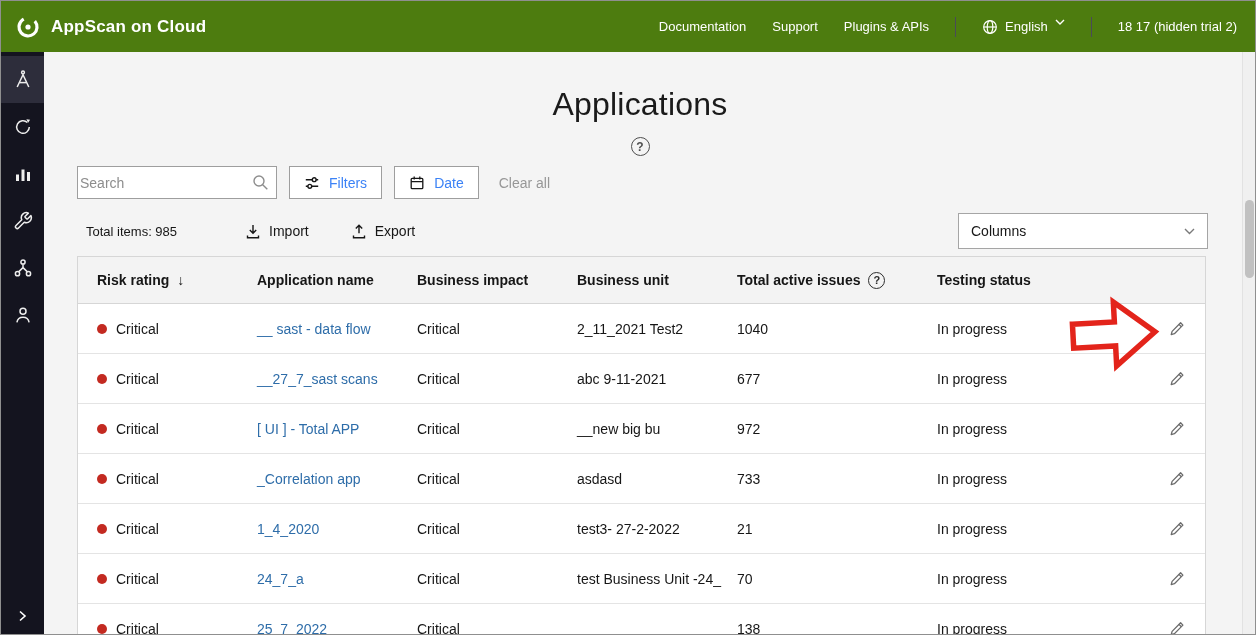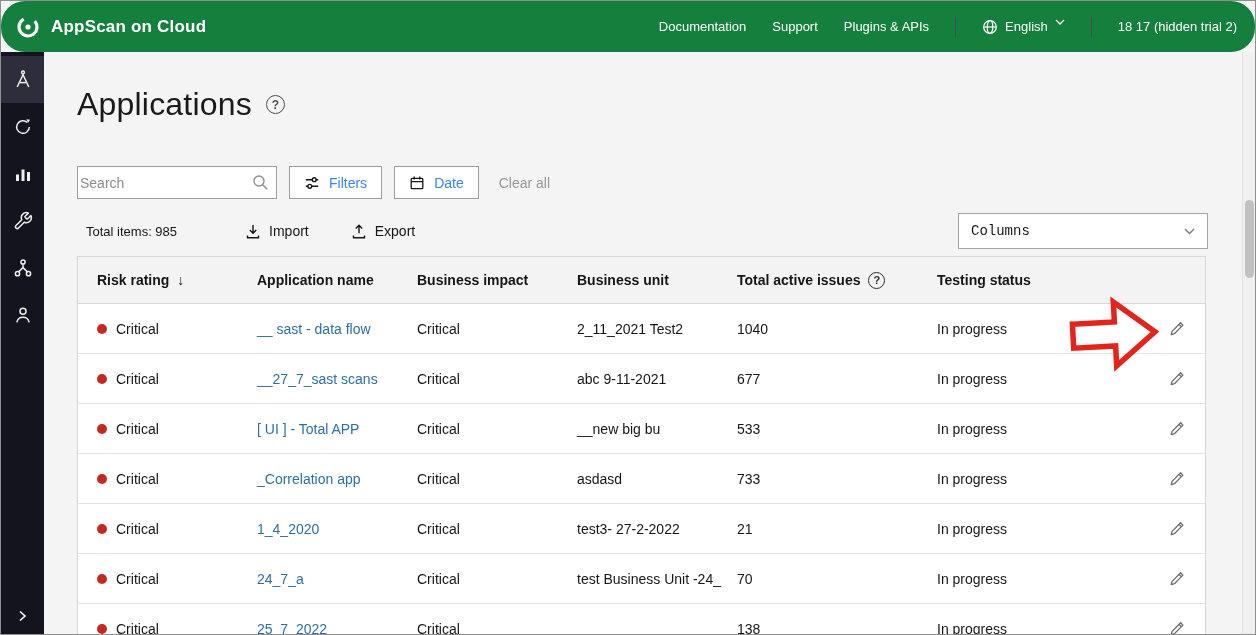--- a/index.html
+++ b/index.html
@@ -1,54 +1,54 @@
 <!DOCTYPE html>
 <html><head>
 <meta charset="utf-8">
 <style>
   * { margin:0; padding:0; box-sizing:border-box; }
   html,body { width:1256px; height:635px; background:#fff; font-family:"Liberation Sans",sans-serif; }
   .window { position:relative; width:1256px; height:635px; background:#f4f4f4; overflow:hidden; border:1px solid #8f8f8f; }
 
   
-  .topbar { position:absolute; top:0; left:0; right:0; height:51px; background:#15803d; display:flex; align-items:center; justify-content:space-between; padding:0 18px 0 14px; z-index:6;border-radius:24px; }
+  .topbar { position:absolute; top:0; left:0; right:0; height:51px; background:#4d7c0f; display:flex; align-items:center; justify-content:space-between; padding:0 18px 0 14px; z-index:6; }
   .brand { display:flex; align-items:center; gap:10px; color:#fff; font-size:17px; font-weight:600; letter-spacing:.2px; }
   .top-nav { display:flex; align-items:center; gap:26px; color:#fff; font-size:13px; }
   .top-nav a { color:#fff; text-decoration:none; cursor:pointer; }
   .vsep { width:1px; height:20px; background:#4a4a58; }
   .lang { display:flex; align-items:flex-start; gap:7px; cursor:pointer; }
   .account { font-size:13px; }
 
   
   .sidebar { position:absolute; top:51px; left:0; width:43px; bottom:0; background:#14141f; display:flex; flex-direction:column; align-items:center; padding-top:4px; z-index:5; }
   .side-item { width:43px; height:47px; display:flex; align-items:center; justify-content:center; cursor:pointer; }
   .side-item.active { background:#2d2d3b; }
   .side-expand { position:absolute; bottom:12px; left:0; width:43px; display:flex; justify-content:center; cursor:pointer; }
 
   
   .main { position:absolute; left:43px; top:51px; right:13px; bottom:0; background:#f4f4f4; }
   .page-head { position:absolute; top:34px; left:33px; right:39px; height:44px; }
-  .page-title-wrap { display:flex; align-items:center; gap:14px; }
+  .page-title-wrap { display:flex; align-items:center; gap:14px;flex-direction:column; }
   h1 { font-size:32px; font-weight:300; color:#1a1a1a; letter-spacing:.2px; }
   .help-circle { width:19px; height:19px; border:1.4px solid #4f4f4f; border-radius:50%; color:#4f4f4f; font-size:12px; font-weight:700; display:inline-flex; align-items:center; justify-content:center; }
   .create-btn { position:absolute; top:1px; right:-5px; height:36px; background:#1878c8; color:#fff; border:none; font-size:14px; font-weight:600; padding:0 18px; cursor:pointer; font-family:inherit; border-radius:2px; }
 
   .toolbar1 { position:absolute; top:114px; left:33px; display:flex; align-items:center; gap:12px; }
   .search-box { position:relative; width:200px; height:33px; }
   .search-box input { width:100%; height:100%; border:1px solid #9e9e9e; background:#fff; padding:0 30px 0 2px; font-size:14px; color:#161616; font-family:inherit; }
   .search-box input::placeholder { color:#8d8d8d; }
   .search-box .mag { position:absolute; right:8px; top:8px; }
   .tb-btn { height:33px; display:inline-flex; align-items:center; gap:9px; background:#fff; border:1px solid #9e9e9e; padding:0 14px; font-size:14px; color:#3b82f6; cursor:pointer; font-family:inherit; }
   .clear-all { margin-left:8px; color:#979797; font-size:14px; }
 
   .toolbar2 { position:absolute; top:161px; left:42px; right:34px; height:36px; display:flex; align-items:center; }
   .total-items { font-size:13px; color:#161616; }
   .link-btn { display:inline-flex; align-items:center; gap:8px; font-size:14px; color:#161616; cursor:pointer; }
   .imp { margin-left:68px; } .exp { margin-left:42px;justify-content:space-between; }
-  .columns-select { margin-left:auto; width:250px; height:36px; background:#fff; border:1px solid #a5a5a5; display:flex; align-items:center; justify-content:space-between; padding:0 12px; font-size:14px; color:#161616; cursor:pointer;font-family:Liberation Mono, monospace; }
+  .columns-select { margin-left:auto; width:250px; height:36px; background:#fff; border:1px solid #a5a5a5; display:flex; align-items:center; justify-content:space-between; padding:0 12px; font-size:14px; color:#161616; cursor:pointer; }
 
   
   .table { position:absolute; top:204px; left:33px; width:1129px; background:#fff; border:1px solid #d6d6d6; }
   .thead, .trow { display:grid; grid-template-columns:160px 160px 160px 160px 200px 200px 1fr; align-items:center; }
   .thead { height:47px; background:#f3f3f3; border-bottom:1px solid #d6d6d6; }
   .hcell { font-size:14px; font-weight:600; color:#161616; padding-left:19px; position:relative; display:flex; align-items:center; gap:8px; white-space:nowrap; }
   .hcell + .hcell::before { content:""; position:absolute; left:0; top:13px; bottom:13px; width:1px; background:#d0d0d0; }
   .sort-ind { font-weight:400; font-size:14px; color:#161616; }
   .hcell .help-circle { width:17px; height:17px; font-size:11px; border-color:#2c2c2c; color:#2c2c2c; }
   .trow { height:50px; border-bottom:1px solid #e4e4e4; background:#fff; }
@@ -262,21 +262,21 @@
   </div>
 
   <div class="trow">
     <div class="cell risk-cell">
       <span class="dot"></span>
       <span>Critical</span>
     </div>
     <div class="cell name-cell">[ UI ] - Total APP</div>
     <div class="cell">Critical</div>
     <div class="cell">__new big bu</div>
-    <div class="cell">533</div>
+    <div class="cell">972</div>
     <div class="cell">In progress</div>
     <div class="cell actions-cell">
       <span class="pencil">
         <svg width="18" height="18" viewBox="0 0 18 18" fill="none" stroke="#6b6b6b" stroke-width="1.3" stroke-linejoin="round">
           <path d="M12.6 2.8 l2.3 2.3 L6.4 13.7 l-3.2.9.9-3.2 z"></path>
           <path d="M11 4.4 l2.3 2.3"></path>
         </svg>
       </span>
     </div>
   </div>

